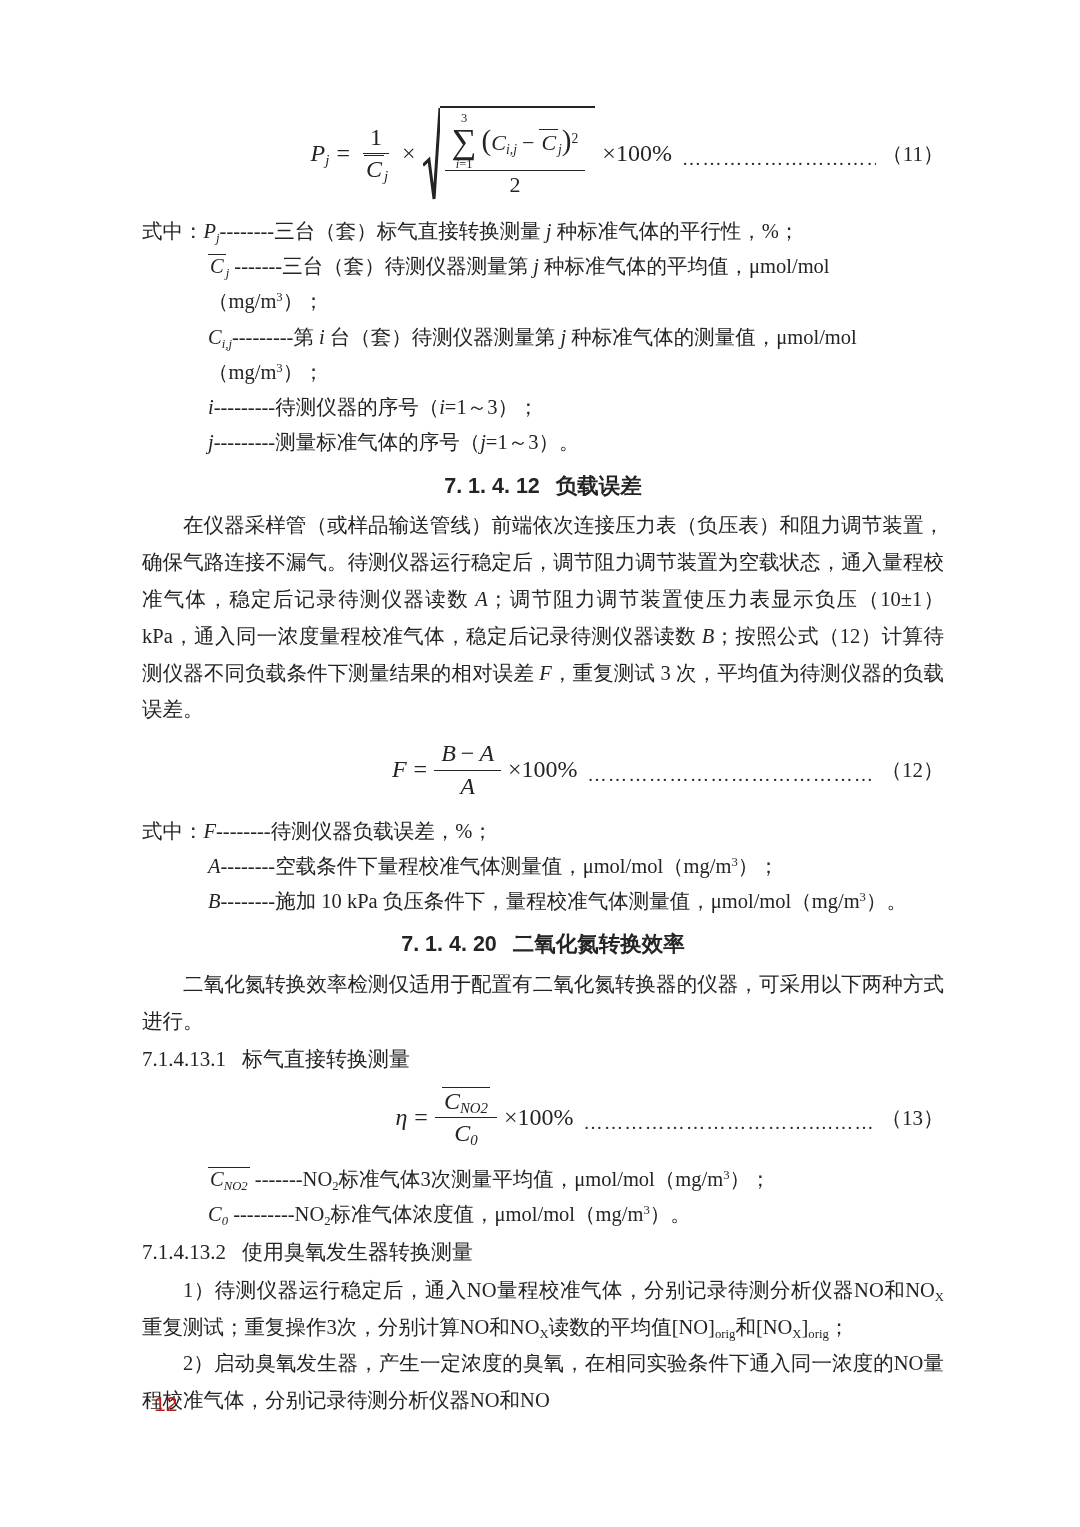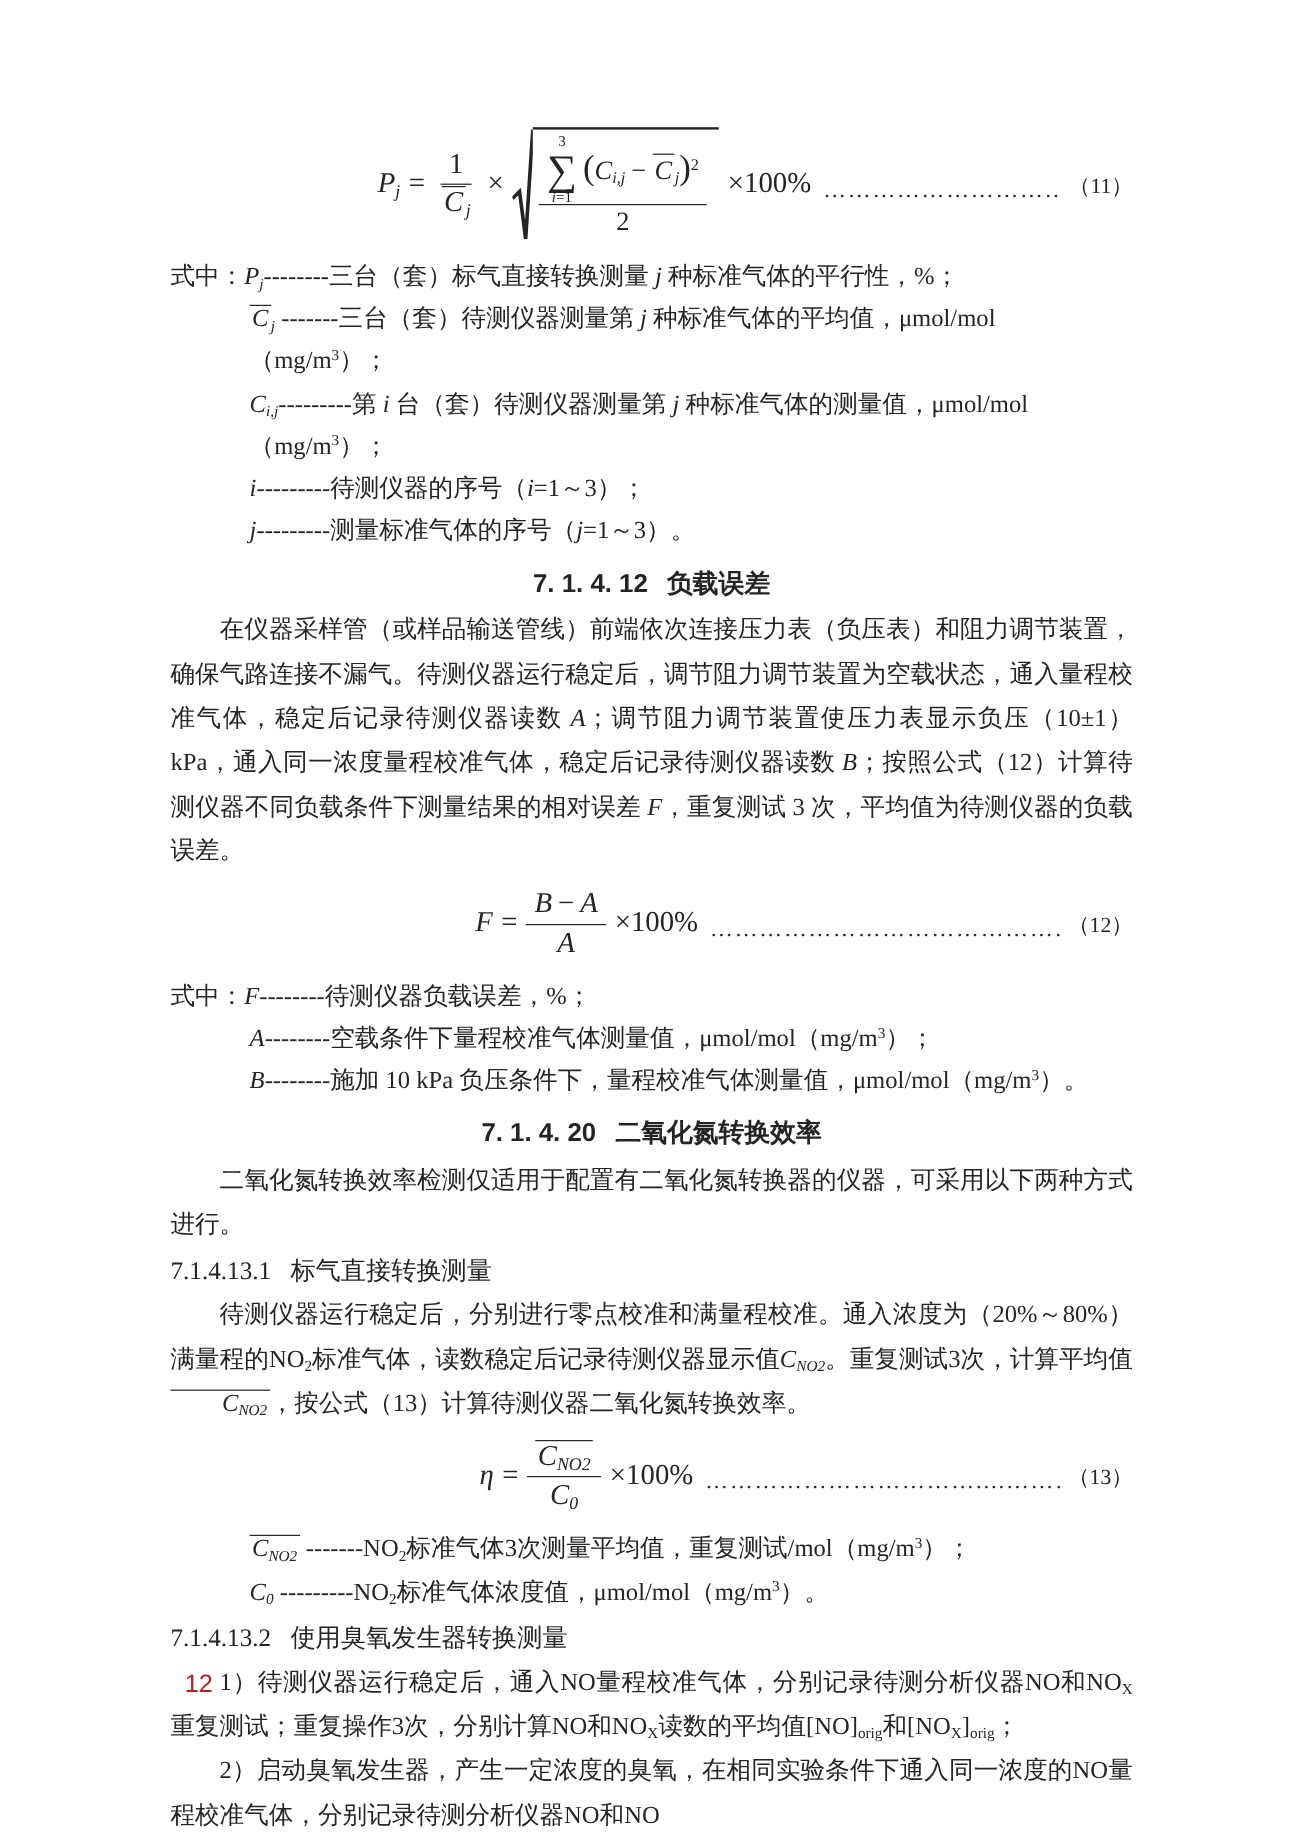--- a/index.html
+++ b/index.html
@@ -42,21 +42,21 @@
   .seg-sub{font-size:0.62em;vertical-align:-0.28em;line-height:1;}
   .seg-sup{font-size:0.62em;vertical-align:0.55em;line-height:1;}
   .seg-ovbox{display:inline-block;border-top:1.7px solid #242424;padding:1px 2px 0 2px;line-height:1.05;}
   .seg-paren{font-size:1.32em;font-weight:400;}
   .seg-op{padding:0 5px;}
   
   .formula{display:flex;align-items:center;margin:10px 0 12px;text-align:left;text-indent:0;}
   .fsp{flex:1 1 0;}
   .feq{display:inline-flex;align-items:center;font-size:24px;gap:7px;white-space:nowrap;line-height:1.3;}
   .fdots{flex:1.15 1 0;overflow:hidden;white-space:nowrap;font-size:19px;letter-spacing:1.5px;margin:10px 6px 0 10px;color:#2a2a2a;}
-  .ftag{font-size:18px;margin-top:2px;}
+  .ftag{font-size:21px;margin-top:2px;}
   .frac{display:inline-flex;flex-direction:column;align-items:center;line-height:1.3;}
   .frac .fnum{padding:0 7px;border-bottom:1.8px solid #242424;}
   .frac .fden{padding:0 7px;}
   .frow{display:inline-flex;align-items:center;gap:5px;}
   .bigop{display:inline-flex;flex-direction:column;align-items:center;line-height:1;font-size:12.5px;font-style:normal;}
   .bigop .op{font-size:35px;line-height:0.95;}
   .sqrt{display:inline-flex;align-items:stretch;}
   .radwrap{display:flex;align-items:stretch;}
   .radwrap svg{width:17px;height:auto;}
   .sqrt-body{border-top:2px solid #242424;display:inline-flex;align-items:center;padding:4px 10px 2px 5px;font-size:22px;}
@@ -148,39 +148,38 @@
     </div>
 
     <h3 class="h3">
       <span>7. 1. 4. 20</span><span class="htitle">二氧化氮转换效率</span>
     </h3>
     <p class="para"><span>二氧化氮转换效率检测仅适用于配置有二氧化氮转换器的仪器，可采用以下两种方式进行。</span></p>
 
     <h4 class="h4">
       <span>7.1.4.13.1</span><span class="htitle">标气直接转换测量</span>
     </h4>
-    <p class="para"><span>待测仪器运行稳定后，分别进行零点校准和满量程校准。通入浓度为（20%～80%）满量程的NO</span><span class="seg-sub">2</span><span>标准气体，读数稳定后记录待测仪器显示值</span><span class="seg-i">C</span><span class="seg-i seg-sub">NO2</span><span>。重复测试3次，计算平均值</span><span class="seg-ovbox"><span class="seg-i">C</span><span class="seg-i seg-sub">NO2</span></span><span>，按公式（13）计算待测仪器二氧化氮转换效率。</span></p>
 
     <div class="formula">
       <span class="fsp"></span>
       <span class="feq">
         <span><span class="seg-i">η</span></span>
         <span>=</span>
         <span class="frac">
           <span class="fnum"><span class="seg-ovbox"><span class="seg-i">C</span><span class="seg-i seg-sub">NO2</span></span></span>
           <span class="fden"><span class="seg-i">C</span><span class="seg-i seg-sub">0</span></span>
         </span>
         <span>×100%</span>
       </span>
       <span class="fdots">……………………………....………</span>
       <span class="ftag">（13）</span>
     </div>
 
     <div class="where">
-      <div class="where-row"><span class="seg-ovbox"><span class="seg-i">C</span><span class="seg-i seg-sub">NO2</span></span><span> -------NO</span><span class="seg-sub">2</span><span>标准气体3次测量平均值，重复测试/mol（mg/m</span><span class="seg-sup">3</span><span>）；</span></div>
+      <div class="where-row"><span class="seg-ovbox"><span class="seg-i">C</span><span class="seg-i seg-sub">NO2</span></span><span> -------NO</span><span class="seg-sub">2</span><span>标准气体3次测量平均值，μmol/mol（mg/m</span><span class="seg-sup">3</span><span>）；</span></div>
       <div class="where-row"><span class="seg-i">C</span><span class="seg-i seg-sub">0</span><span> ---------NO</span><span class="seg-sub">2</span><span>标准气体浓度值，μmol/mol（mg/m</span><span class="seg-sup">3</span><span>）。</span></div>
     </div>
 
     <h4 class="h4">
       <span>7.1.4.13.2</span><span class="htitle">使用臭氧发生器转换测量</span>
     </h4>
     <p class="para"><span>1）待测仪器运行稳定后，通入NO量程校准气体，分别记录待测分析仪器NO和NO</span><span class="seg-sub">X</span><span>重复测试；重复操作3次，分别计算NO和NO</span><span class="seg-sub">X</span><span>读数的平均值[NO]</span><span class="seg-sub">orig</span><span>和[NO</span><span class="seg-sub">X</span><span>]</span><span class="seg-sub">orig</span><span>；</span></p>
     <p class="para"><span>2）启动臭氧发生器，产生一定浓度的臭氧，在相同实验条件下通入同一浓度的NO量程校准气体，分别记录待测分析仪器NO和NO</span></p>
 
   </div>

